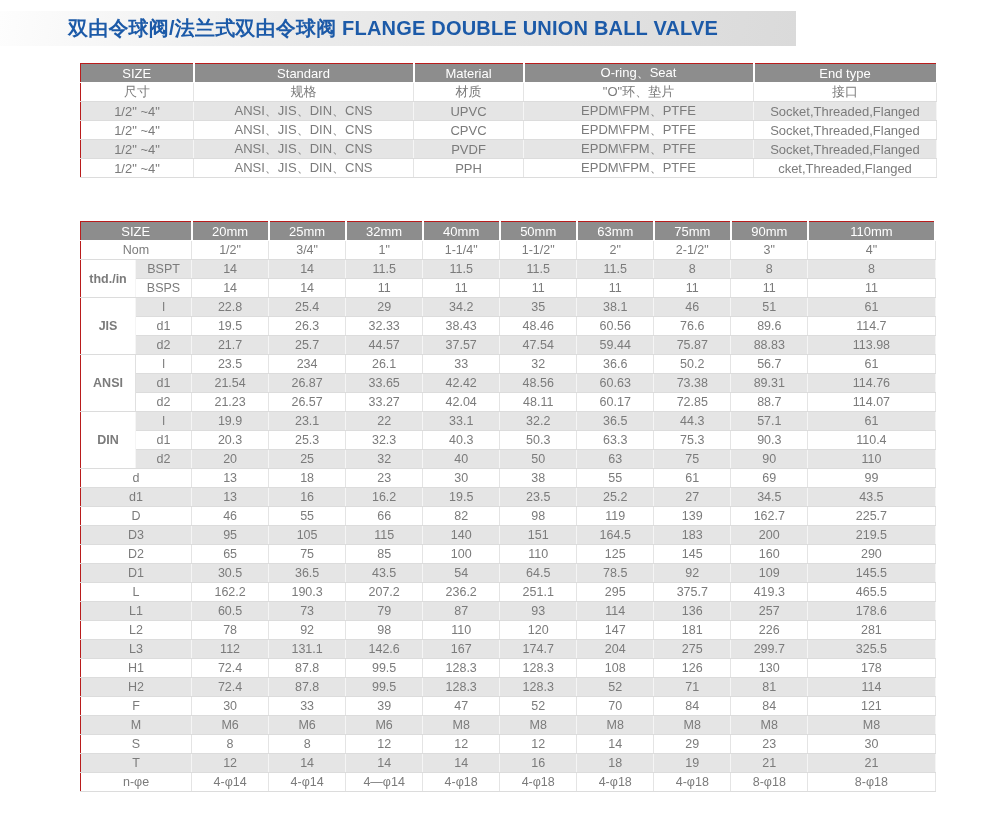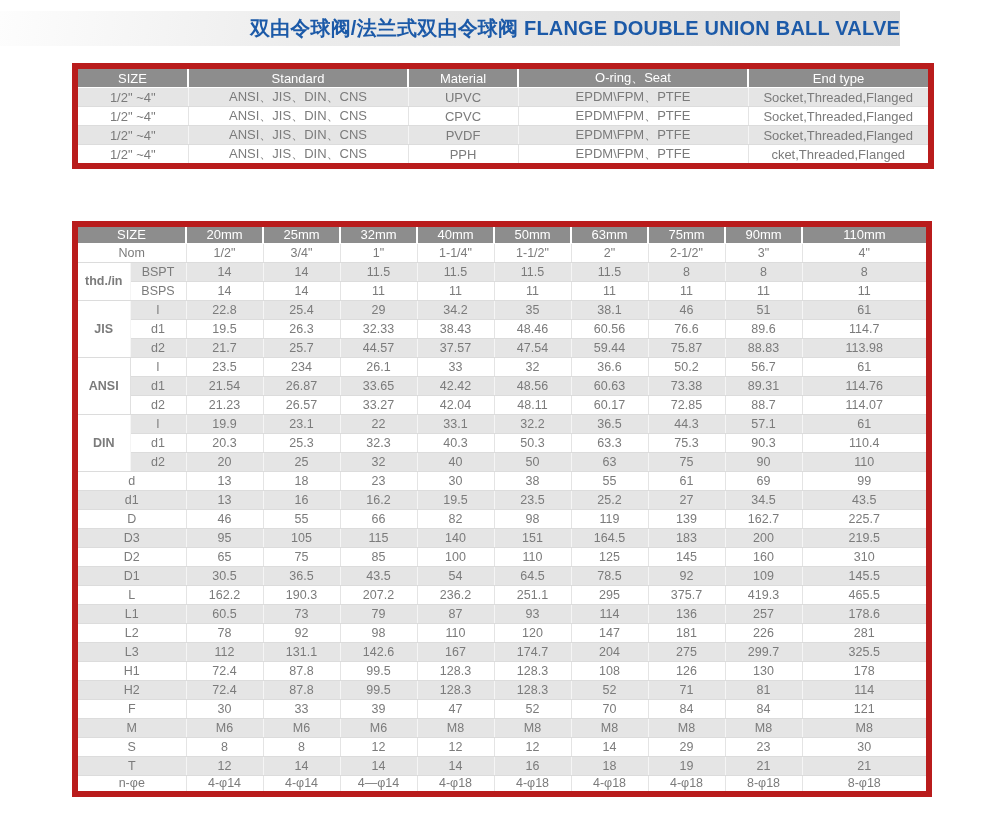--- a/index.html
+++ b/index.html
@@ -3,31 +3,31 @@
 <meta charset="utf-8">
 <style>
   * { margin:0; padding:0; box-sizing:border-box; }
   html,body { background:#fff; }
   body {
     width:1000px; height:837px; position:relative;
     font-family:"Liberation Sans", sans-serif;
     overflow:hidden;
   }
   .title-band {
-    position:absolute; left:0; top:11px; width:900px; height:35px;
+    position:absolute; left:0; top:11px; width:796px; height:35px;
     background:linear-gradient(100deg, #fdfdfd 0%, #ececec 35%, #dadada 100%);
-    display:flex; align-items:center;justify-content:flex-end;
+    display:flex; align-items:center;
   }
   .page-title {
     margin-left:68px; font-size:20px; font-weight:bold;
     color:#1c5aa8; letter-spacing:0.2px; white-space:nowrap;
   }
   table.tbl {
-    position:absolute; left:72px; border-collapse:collapse; table-layout:fixed;
-    border:6px solid #b91c1c;
+    position:absolute; left:80px; border-collapse:collapse; table-layout:fixed;
+    border:1px solid #b91c1c;
   }
   table.spec { top:63px; width:856px; }
   table.dim  { top:221px; width:856px; }
   th,td {
     height:19px; text-align:center; vertical-align:middle;
     white-space:nowrap; overflow:hidden; padding:0 2px;
   }
   th.hdr {
     background:#8d8d8d; color:#ffffff; font-weight:normal; font-size:13px;
     border-right:2px solid #ffffff; border-bottom:1px solid #ffffff;
@@ -56,20 +56,27 @@
       <col style="width:183px">
   </colgroup>
   <tbody id="spec-body">
       <tr>
         <th class="hdr">SIZE</th>
         <th class="hdr">Standard</th>
         <th class="hdr">Material</th>
         <th class="hdr">O-ring、Seat</th>
         <th class="hdr">End type</th>
       </tr>
+      <tr>
+        <td class="cell">尺寸</td>
+        <td class="cell">规格</td>
+        <td class="cell">材质</td>
+        <td class="cell">"O"环、垫片</td>
+        <td class="cell">接口</td>
+      </tr>
       <tr class="stripe">
         <td class="cell">1/2" ~4"</td>
         <td class="cell">ANSI、JIS、DIN、CNS</td>
         <td class="cell">UPVC</td>
         <td class="cell">EPDM\FPM、PTFE</td>
         <td class="cell">Socket,Threaded,Flanged</td>
       </tr>
       <tr>
         <td class="cell">1/2" ~4"</td>
         <td class="cell">ANSI、JIS、DIN、CNS</td>
@@ -320,21 +327,21 @@
       <tr>
         <td class="cell" colspan="2">D2</td>
         <td class="cell">65</td>
         <td class="cell">75</td>
         <td class="cell">85</td>
         <td class="cell">100</td>
         <td class="cell">110</td>
         <td class="cell">125</td>
         <td class="cell">145</td>
         <td class="cell">160</td>
-        <td class="cell">310</td>
+        <td class="cell">290</td>
       </tr>
       <tr class="stripe">
         <td class="cell" colspan="2">D1</td>
         <td class="cell">30.5</td>
         <td class="cell">36.5</td>
         <td class="cell">43.5</td>
         <td class="cell">54</td>
         <td class="cell">64.5</td>
         <td class="cell">78.5</td>
         <td class="cell">92</td>

